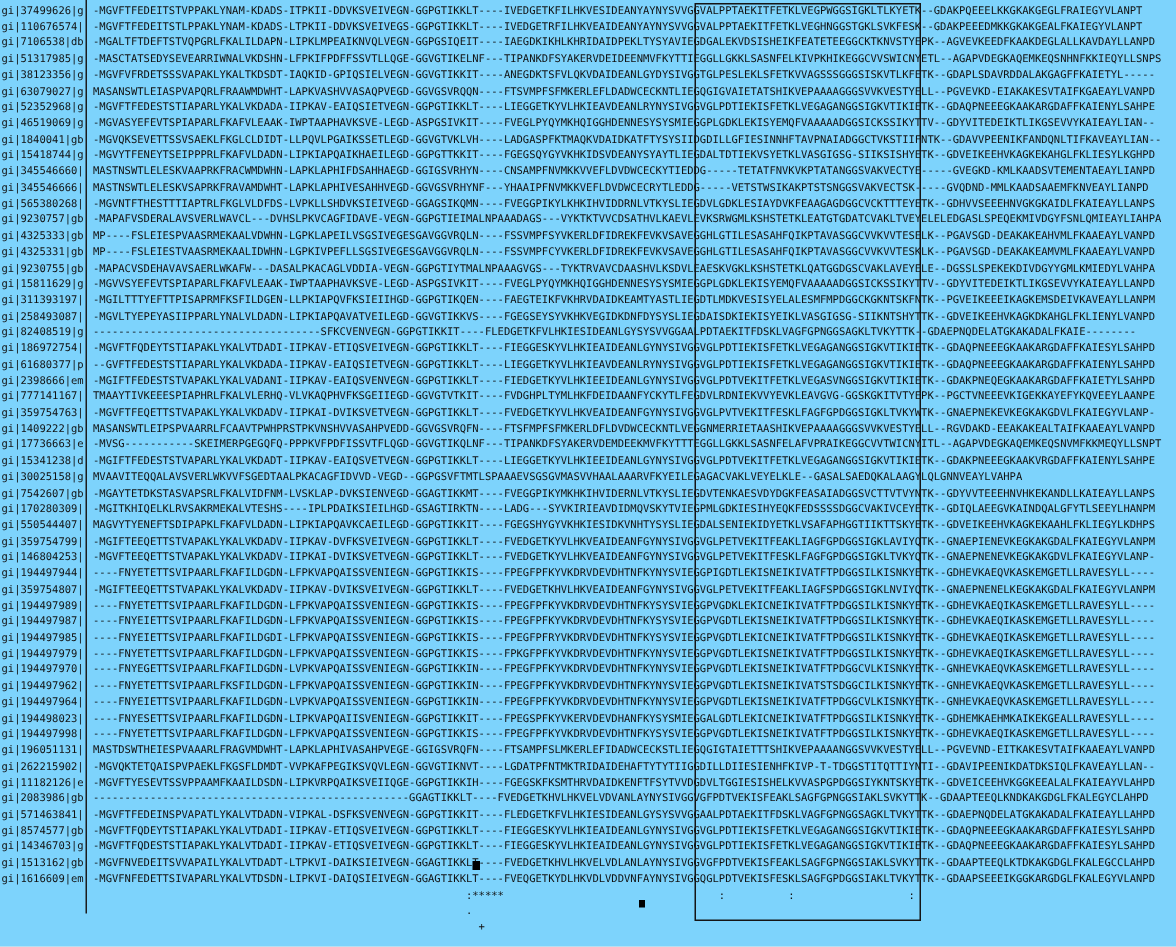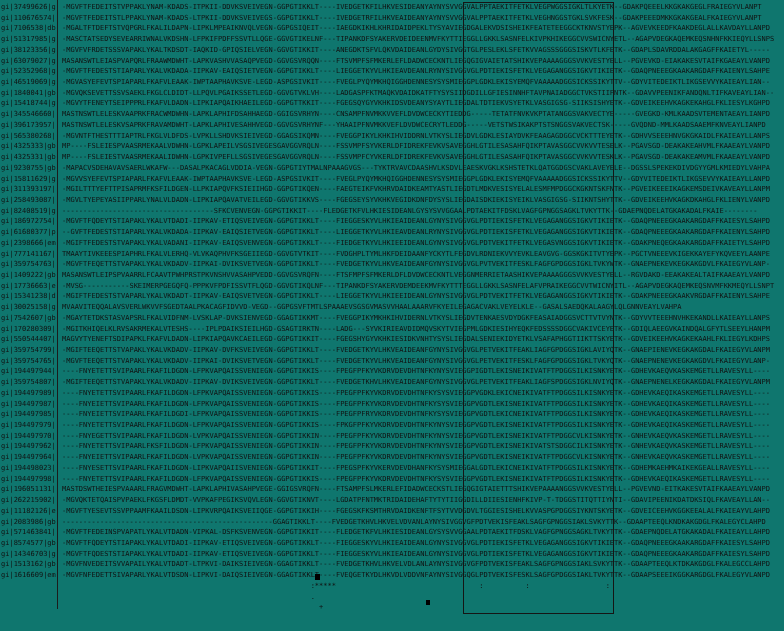--- a/index.html
+++ b/index.html
@@ -1,19 +1,19 @@
 <!DOCTYPE html>
 <html><head>
 <meta charset="utf-8">
 <style>
   html,body{margin:0;padding:0;background:#e8e8e8;}
   #screen{
     position:relative;
     width:784px;height:631px;
-    background:#0f766e;
+    background:#7dd3fc;
     overflow:hidden;
     font-family:"DejaVu Sans Mono", "Liberation Mono", monospace;
     font-size:7px;
     color:#111111;
   }
   #rows{position:absolute;left:0;top:2px;}
   .arow{
     display:flex;
     height:10.72px;
     line-height:10.72px;
@@ -57,43 +57,44 @@
       <div class="arow"><span class="alabel">gi|110676574|</span><span class="aseq">-MGVFTFEDEITSTLPPAKLYNAM-KDADS-LTPKII-DDVKSVEIVEGS-GGPGTIKKLT----IVEDGETRFILHKVEAIDEANYAYNYSVVGGVALPPTAEKITFETKLVEGHNGGSTGKLSVKFESK--GDAKPEEEDMKKGKAKGEALFKAIEGYVLANPT</span></div>
       <div class="arow"><span class="alabel">gi|7106538|db</span><span class="aseq">-MGALTFTDEFTSTVQPGRLFKALILDAPN-LIPKLMPEAIKNVQLVEGN-GGPGSIQEIT----IAEGDKIKHLKHRIDAIDPEKLTYSYAVIEGDGALEKVDSISHEIKFEATETEEGGCKTKNVSTYEPK--AGVEVKEEDFKAAKDEGLALLKAVDAYLLANPD</span></div>
       <div class="arow"><span class="alabel">gi|51317985|g</span><span class="aseq">-MASCTATSEDYSEVEARRIWNALVKDSHN-LFPKIFPDFFSSVTLLQGE-GGVGTIKELNF---TIPANKDFSYAKERVDEIDEENMVFKYTTIEGGLLGKKLSASNFELKIVPKHIKEGGCVVSWICNYETL--AGAPVDEGKAQEMKEQSNHNFKKIEQYLLSNPS</span></div>
       <div class="arow"><span class="alabel">gi|38123356|g</span><span class="aseq">-MGVFVFRDETSSSVAPAKLYKALTKDSDT-IAQKID-GPIQSIELVEGN-GGVGTIKKIT----ANEGDKTSFVLQKVDAIDEANLGYDYSIVGGTGLPESLEKLSFETKVVAGSSSGGGSISKVTLKFETK--GDAPLSDAVRDDALAKGAGFFKAIETYL-----</span></div>
       <div class="arow"><span class="alabel">gi|63079027|g</span><span class="aseq">MASANSWTLEIASPVAPQRLFRAAWMDWHT-LAPKVASHVVASAQPVEGD-GGVGSVRQQN----FTSVMPFSFMKERLEFLDADWCECKNTLIEGQGIGVAIETATSHIKVEPAAAAGGGSVVKVESTYELL--PGVEVKD-EIAKAKESVTAIFKGAEAYLVANPD</span></div>
       <div class="arow"><span class="alabel">gi|52352968|g</span><span class="aseq">-MGVFTFEDESTSTIAPARLYKALVKDADA-IIPKAV-EAIQSIETVEGN-GGPGTIKKLT----LIEGGETKYVLHKIEAVDEANLRYNYSIVGGVGLPDTIEKISFETKLVEGAGANGGSIGKVTIKIETK--GDAQPNEEEGKAAKARGDAFFKAIENYLSAHPE</span></div>
       <div class="arow"><span class="alabel">gi|46519069|g</span><span class="aseq">-MGVASYEFEVTSPIAPARLFKAFVLEAAK-IWPTAAPHAVKSVE-LEGD-ASPGSIVKIT----FVEGLPYQYMKHQIGGHDENNESYSYSMIEGGPLGDKLEKISYEMQFVAAAAADGGSICKSSIKYTTV--GDYVITEDEIKTLIKGSEVVYKAIEAYLIAN--</span></div>
       <div class="arow"><span class="alabel">gi|1840041|gb</span><span class="aseq">-MGVQKSEVETTSSVSAEKLFKGLCLDIDT-LLPQVLPGAIKSSETLEGD-GGVGTVKLVH----LADGASPFKTMAQKVDAIDKATFTYSYSIIDGDILLGFIESINNHFTAVPNAIADGGCTVKSTIIFNTK--GDAVVPEENIKFANDQNLTIFKAVEAYLIAN--</span></div>
       <div class="arow"><span class="alabel">gi|15418744|g</span><span class="aseq">-MGVYTFENEYTSEIPPPRLFKAFVLDADN-LIPKIAPQAIKHAEILEGD-GGPGTTKKIT----FGEGSQYGYVKHKIDSVDEANYSYAYTLIEGDALTDTIEKVSYETKLVASGIGSG-SIIKSISHYETK--GDVEIKEEHVKAGKEKAHGLFKLIESYLKGHPD</span></div>
       <div class="arow"><span class="alabel">gi|345546660|</span><span class="aseq">MASTNSWTLELESKVAAPRKFRACWMDWHN-LAPKLAPHIFDSAHHAEGD-GGIGSVRHYN----CNSAMPFNVMKKVVEFLDVDWCECKYTIEDDG-----TETATFNVKVKPTATANGGSVAKVECTYE-----GVEGKD-KMLKAADSVTEMENTAEAYLIANPD</span></div>
-      <div class="arow"><span class="alabel">gi|396173957|</span><span class="aseq">MASTNSWTLELESKVSAPRKFRAVAMDWHT-LAPKLAPHIVESAHHVEGD-GGVGSVRHYNF---YHAAIPFNVMKKVEFLDVDWCECRYTLEDDG-----VETSTWSIKAKPTSTSNGGSVAKVECTSK-----GVQDND-MMLKAADSAAEMFKNVEAYLIANPD</span></div>
+      <div class="arow"><span class="alabel">gi|345546666|</span><span class="aseq">MASTNSWTLELESKVSAPRKFRAVAMDWHT-LAPKLAPHIVESAHHVEGD-GGVGSVRHYNF---YHAAIPFNVMKKVEFLDVDWCECRYTLEDDG-----VETSTWSIKAKPTSTSNGGSVAKVECTSK-----GVQDND-MMLKAADSAAEMFKNVEAYLIANPD</span></div>
       <div class="arow"><span class="alabel">gi|565380268|</span><span class="aseq">-MGVNTFTHESTTTIAPTRLFKGLVLDFDS-LVPKLLSHDVKSIEIVEGD-GGAGSIKQMN----FVEGGPIKYLKHKIHVIDDRNLVTKYSLIEGDVLGDKLESIAYDVKFEAAGAGDGGCVCKTTTEYETK--GDHVVSEEEHNVGKGKAIDLFKAIEAYLLANPS</span></div>
+      <div class="arow"><span class="alabel">gi|9230757|gb</span><span class="aseq">-MAPAFVSDERALAVSVERLWAVCL---DVHSLPKVCAGFIDAVE-VEGN-GGPGTIEIMALNPAAADAGS---VYKTKTVVCDSATHVLKAEVLEVKSRWGMLKSHSTETKLEATGTGDATCVAKLTVEYELELEDGASLSPEQEKMIVDGYFSNLQMIEAYLIAHPA</span></div>
       <div class="arow"><span class="alabel">gi|4325333|gb</span><span class="aseq">MP----FSLEIESPVAASRMEKAALVDWHN-LGPKLAPEILVSGSIVEGESGAVGGVRQLN----FSSVMPFSYVKERLDFIDREKFEVKVSAVEGGHLGTILESASAHFQIKPTAVASGGCVVKVVTESELK--PGAVSGD-DEAKAKEAHVMLFKAAEAYLVANPD</span></div>
       <div class="arow"><span class="alabel">gi|4325331|gb</span><span class="aseq">MP----FSLEIESTVAASRMEKAALIDWHN-LGPKIVPEFLLSGSIVEGESGAVGGVRQLN----FSSVMPFCYVKERLDFIDREKFEVKVSAVEGGHLGTILESASAHFQIKPTAVASGGCVVKVVTESKLK--PGAVSGD-DEAKAKEAMVMLFKAAEAYLVANPD</span></div>
       <div class="arow"><span class="alabel">gi|9230755|gb</span><span class="aseq">-MAPACVSDEHAVAVSAERLWKAFW---DASALPKACAGLVDDIA-VEGN-GGPGTIYTMALNPAAAGVGS---TYKTRVAVCDAASHVLKSDVLEAESKVGKLKSHSTETKLQATGGDGSCVAKLAVEYELE--DGSSLSPEKEKDIVDGYYGMLKMIEDYLVAHPA</span></div>
       <div class="arow"><span class="alabel">gi|15811629|g</span><span class="aseq">-MGVVSYEFEVTSPIAPARLFKAFVLEAAK-IWPTAAPHAVKSVE-LEGD-ASPGSIVKIT----FVEGLPYQYMKHQIGGHDENNESYSYSMIEGGPLGDKLEKISYEMQFVAAAAADGGSICKSSIKYTTV--GDYVITEDEIKTLIKGSEVVYKAIEAYLLANPD</span></div>
       <div class="arow"><span class="alabel">gi|311393197|</span><span class="aseq">-MGILTTTYEFTTPISAPRMFKSFILDGEN-LLPKIAPQVFKSIEIIHGD-GGPGTIKQEN----FAEGTEIKFVKHRVDAIDKEAMTYASTLIEGDTLMDKVESISYELALESMFMPDGGCKGKNTSKFNTK--PGVEIKEEEIKAGKEMSDEIVKAVEAYLLANPM</span></div>
       <div class="arow"><span class="alabel">gi|258493087|</span><span class="aseq">-MGVLTYEPEYASIIPPARLYNALVLDADN-LIPKIAPQAVATVEILEGD-GGVGTIKKVS----FGEGSEYSYVKHKVEGIDKDNFDYSYSLIEGDAISDKIEKISYEIKLVASGIGSG-SIIKNTSHYTTK--GDVEIKEEHVKAGKDKAHGLFKLIENYLVANPD</span></div>
       <div class="arow"><span class="alabel">gi|82408519|g</span><span class="aseq">------------------------------------SFKCVENVEGN-GGPGTIKKIT----FLEDGETKFVLHKIESIDEANLGYSYSVVGGAALPDTAEKITFDSKLVAGFGPNGGSAGKLTVKYTTK--GDAEPNQDELATGKAKADALFKAIE--------</span></div>
       <div class="arow"><span class="alabel">gi|186972754|</span><span class="aseq">-MGVFTFQDEYTSTIAPAKLYKALVTDADI-IIPKAV-ETIQSVEIVEGN-GGPGTIKKLT----FIEGGESKYVLHKIEAIDEANLGYNYSIVGGVGLPDTIEKISFETKLVEGAGANGGSIGKVTIKIETK--GDAQPNEEEGKAAKARGDAFFKAIESYLSAHPD</span></div>
       <div class="arow"><span class="alabel">gi|61680377|p</span><span class="aseq">--GVFTFEDESTSTIAPARLYKALVKDADA-IIPKAV-EAIQSIETVEGN-GGPGTIKKLT----LIEGGETKYVLHKIEAVDEANLRYNYSIVGGVGLPDTIEKISFETKLVEGAGANGGSIGKVTIKIETK--GDAQPNEEEGKAAKARGDAFFKAIENYLSAHPD</span></div>
       <div class="arow"><span class="alabel">gi|2398666|em</span><span class="aseq">-MGIFTFEDESTSTVAPAKLYKALVADANI-IIPKAV-EAIQSVENVEGN-GGPGTIKKLT----FIEDGETKYVLHKIEEIDEANLGYNYSIVGGVGLPDTVEKITFETKLVEGASVNGGSIGKVTIKIETK--GDAKPNEQEGKAAKARGDAFFKAIETYLSAHPD</span></div>
       <div class="arow"><span class="alabel">gi|777141167|</span><span class="aseq">TMAAYTIVKEEESPIAPHRLFKALVLERHQ-VLVKAQPHVFKSGEIIEGD-GGVGTVTKIT----FVDGHPLTYMLHKFDEIDAANFYCKYTLFEGDVLRDNIEKVVYEVKLEAVGVG-GGSKGKITVTYEPK--PGCTVNEEEVKIGEKKAYEFYKQVEEYLAANPE</span></div>
       <div class="arow"><span class="alabel">gi|359754763|</span><span class="aseq">-MGVFTFEQETTSTVAPAKLYKALVKDADV-IIPKAI-DVIKSVETVEGN-GGPGTIKKLT----FVEDGETKYVLHKVEAIDEANFGYNYSIVGGVGLPVTVEKITFESKLFAGFGPDGGSIGKLTVKYWTK--GNAEPNEKEVKEGKAKGDVLFKAIEGYVLANP-</span></div>
       <div class="arow"><span class="alabel">gi|1409222|gb</span><span class="aseq">MASANSWTLEIPSPVAARRLFCAAVTPWHPRSTPKVNSHVVASAHPVEDD-GGVGSVRQFN----FTSFMPFSFMKERLDFLDVDWCECKNTLVEGGNMERRIETAASHIKVEPAAAAGGGSVVKVESTYELL--RGVDAKD-EEAKAKEALTAIFKAAEAYLVANPD</span></div>
       <div class="arow"><span class="alabel">gi|17736663|e</span><span class="aseq">-MVSG-----------SKEIMERPGEGQFQ-PPPKVFPDFISSVTFLQGD-GGVGTIKQLNF---TIPANKDFSYAKERVDEMDEEKMVFKYTTTEGGLLGKKLSASNFELAFVPRAIKEGGCVVTWICNYITL--AGAPVDEGKAQEMKEQSNVMFKKMEQYLLSNPT</span></div>
       <div class="arow"><span class="alabel">gi|15341238|d</span><span class="aseq">-MGIFTFEDESTSTVAPARLYKALVKDADT-IIPKAV-EAIQSVETVEGN-GGPGTIKKLT----LIEGGETKYVLHKIEEIDEANLGYNYSIVGGVGLPDTVEKITFETKLVEGAGANGGSIGKVTIKIETK--GDAKPNEEEGKAAKVRGDAFFKAIENYLSAHPE</span></div>
       <div class="arow"><span class="alabel">gi|30025158|g</span><span class="aseq">MVAAVITEQQALAVSVERLWKVVFSGEDTAALPKACAGFIDVVD-VEGD--GGPGSVFTMTLSPAAAEVSGSGVMASVVHAALAAARVFKYEILEGAGACVAKLVEYELKLE--GASALSAEDQKALAAGYLQLGNNVEAYLVAHPA</span></div>
       <div class="arow"><span class="alabel">gi|7542607|gb</span><span class="aseq">-MGAYTETDKSTASVAPSRLFKALVIDFNM-LVSKLAP-DVKSIENVEGD-GGAGTIKKMT----FVEGGPIKYMKHKIHVIDERNLVTKYSLIEGDVTENKAESVDYDGKFEASAIADGGSVCTTVTVYNTK--GDYVVTEEEHNVHKEKANDLLKAIEAYLLANPS</span></div>
       <div class="arow"><span class="alabel">gi|170280309|</span><span class="aseq">-MGITKHIQELKLRVSAKRMEKALVTESHS----IPLPDAIKSIEILHGD-GSAGTIRKTN----LADG---SYVKIRIEAVDIDMQVSKYTVIEGPMLGDKIESIHYEQKFEDSSSSDGGCVAKIVCEYETK--GDIQLAEEGVKAINDQALGFYTLSEEYLHANPM</span></div>
       <div class="arow"><span class="alabel">gi|550544407|</span><span class="aseq">MAGVYTYENEFTSDIPAPKLFKAFVLDADN-LIPKIAPQAVKCAEILEGD-GGPGTIKKIT----FGEGSHYGYVKHKIESIDKVNHTYSYSLIEGDALSENIEKIDYETKLVSAFAPHGGTIIKTTSKYETK--GDVEIKEEHVKAGKEKAAHLFKLIEGYLKDHPS</span></div>
       <div class="arow"><span class="alabel">gi|359754799|</span><span class="aseq">-MGIFTEEQETTSTVAPAKLYKALVKDADV-IIPKAV-DVFKSVEIVEGN-GGPGTIKKLT----FVEDGETKYVLHKVEAIDEANFGYNYSIVGGVGLPETVEKITFEAKLIAGFGPDGGSIGKLAVIYQTK--GNAEPIENEVKEGKAKGDALFKAIEGYVLANPM</span></div>
-      <div class="arow"><span class="alabel">gi|359754765|</span><span class="aseq">-MGVFTEEQETTSTVAPAKLYKALVKDADV-IIPKAI-DVIKSVETVEGN-GGPGTIKKLT----FVEDGETKYVLHKVEAIDEANFGYNYSIVGGVGLPETVEKITFESKLFAGFGPDGGSIGKLTVKYQTK--GNAEPNENEVKEGKAKGDVLFKAIEGYVLANP-</span></div>
+      <div class="arow"><span class="alabel">gi|146804253|</span><span class="aseq">-MGVFTEEQETTSTVAPAKLYKALVKDADV-IIPKAI-DVIKSVETVEGN-GGPGTIKKLT----FVEDGETKYVLHKVEAIDEANFGYNYSIVGGVGLPETVEKITFESKLFAGFGPDGGSIGKLTVKYQTK--GNAEPNENEVKEGKAKGDVLFKAIEGYVLANP-</span></div>
       <div class="arow"><span class="alabel">gi|194497944|</span><span class="aseq">----FNYETETTSVIPAARLFKAFILDGDN-LFPKVAPQAISSVENIEGN-GGPGTIKKIS----FPEGFPFKYVKDRVDEVDHTNFKYNYSVIEGGPIGDTLEKISNEIKIVATFTPDGGSILKISNKYETK--GDHEVKAEQVKASKEMGETLLRAVESYLL----</span></div>
       <div class="arow"><span class="alabel">gi|359754807|</span><span class="aseq">-MGIFTEEQETTSTVAPAKLYKALVKDADV-IIPKAV-DVIKSVEIVEGN-GGPGTIKKLT----FVEDGETKHVLHKVEAIDEANFGYNYSIVGGVGLPETVEKITFEAKLIAGFSPDGGSIGKLNVIYQTK--GNAEPNENELKEGKAKGDALFKAIEGYVLANPM</span></div>
       <div class="arow"><span class="alabel">gi|194497989|</span><span class="aseq">----FNYETETTSVIPAARLFKAFILDGDN-LFPKVAPQAISSVENIEGN-GGPGTIKKIS----FPEGFPFKYVKDRVDEVDHTNFKYSYSVIEGGPVGDKLEKICNEIKIVATFTPDGGSILKISNKYETK--GDHEVKAEQIKASKEMGETLLRAVESYLL----</span></div>
       <div class="arow"><span class="alabel">gi|194497987|</span><span class="aseq">----FNYEIETTSVIPAARLFKAFILDGDN-LFPKVAPQAISSVENIEGN-GGPGTIKKIS----FPEGFPFKYVKDRVDEVDHTNFKYSYSVIEGGPVGDTLEKISNEIKIVATFTPDGGSILKISNKYETK--GDHEVKAEQIKASKEMGETLLRAVESYLL----</span></div>
       <div class="arow"><span class="alabel">gi|194497985|</span><span class="aseq">----FNYEIETTSVIPAARLFKAFILDGDI-LFPKVAPQAISSVENIEGN-GGPGTIKKIS----FPEGFPFRYVKDRVDEVDHTNFKYSYSVIEGGPVGDTLEKICNEIKIVATFTPDGGSILKISNKYETK--GDHEVKAEQIKASKEMGETLLRAVESYLL----</span></div>
       <div class="arow"><span class="alabel">gi|194497979|</span><span class="aseq">----FNYETETTSVIPAARLFKAFILDGDN-LFPKVAPQAISSVENIEGN-GGPGTIKKIS----FPKGFPFKYVKDRVDEVDHTNFKYNYSVIEGGPVGDTLEKISNEIKIVATFTPDGGSILKISNKYETK--GDHEVKAEQIKASKEMGETLLRAVESYLL----</span></div>
       <div class="arow"><span class="alabel">gi|194497970|</span><span class="aseq">----FNYEGETTSVIPAARLFKAFILDGDN-LVPKVAPQAISSVENIEGN-GGPGTIKKIN----FPEGFPFKYVKDRVDEVDHTNFKYNYSVIEGGPVGDTLEKISNEIKIVATFTPDGGCVLKISNKYETK--GNHEVKAEQVKASKEMGETLLRAVESYLL----</span></div>
       <div class="arow"><span class="alabel">gi|194497962|</span><span class="aseq">----FNYETETTSVIPAARLFKSFILDGDN-LFPKVAPQAISSVENIEGN-GGPGTIKKIN----FPEGFPFKYVKDRVDEVDHTNFKYNYSVIEGGPVGDTLEKISNEIKIVATSTSDGGCILKISNKYETK--GNHEVKAEQVKASKEMGETLLRAVESYLL----</span></div>
       <div class="arow"><span class="alabel">gi|194497964|</span><span class="aseq">----FNYEIETTSVIPAARLFKAFILDGDN-LVPKVAPQAISSVENIEGN-GGPGTIKKIN----FPEGFPFKYVKDRVDEVDHTNFKYNYSVIEGGPVGDTLEKISNEIKIVATFTPDGGCVLKISNKYETK--GNHEVKAEQVKASKEMGETLLRAVESYLL----</span></div>
       <div class="arow"><span class="alabel">gi|194498023|</span><span class="aseq">----FNYESETTSVIPAARLFKAFILDGDN-LIPKVAPQAIISVENIEGN-GGPGTIKKIT----FPEGSPFKYVKERVDEVDHANFKYSYSMIEGGALGDTLEKICNEIKIVATFTPDGGSILKISNKYETK--GDHEMKAEHMKAIKEKGEALLRAVESYLL----</span></div>

